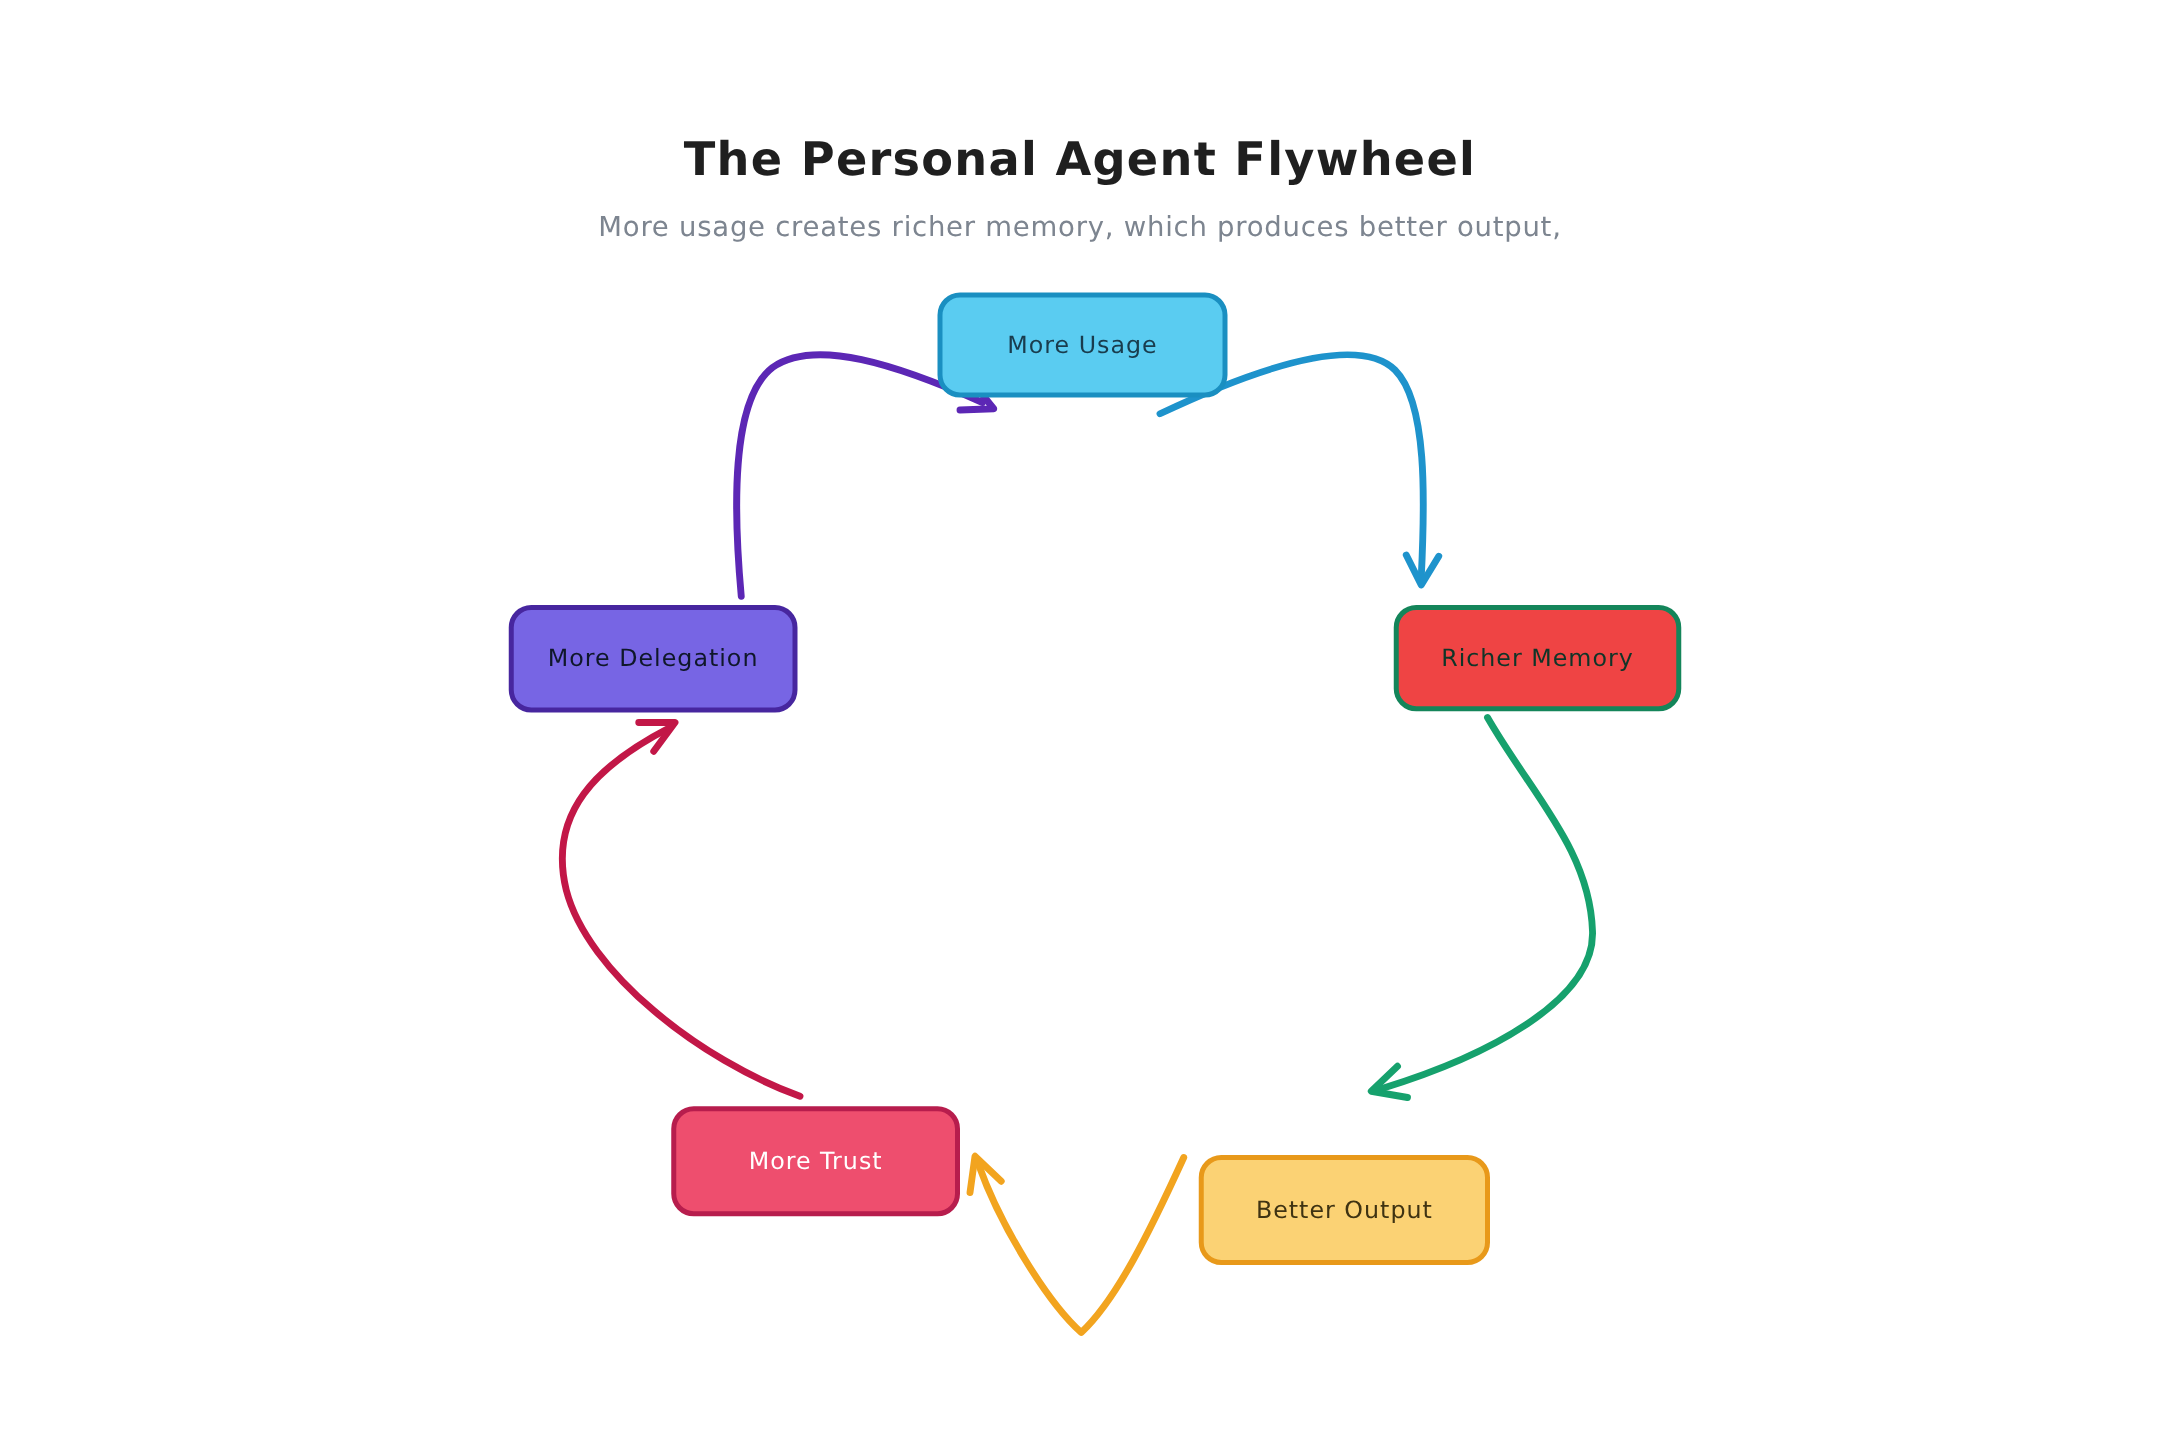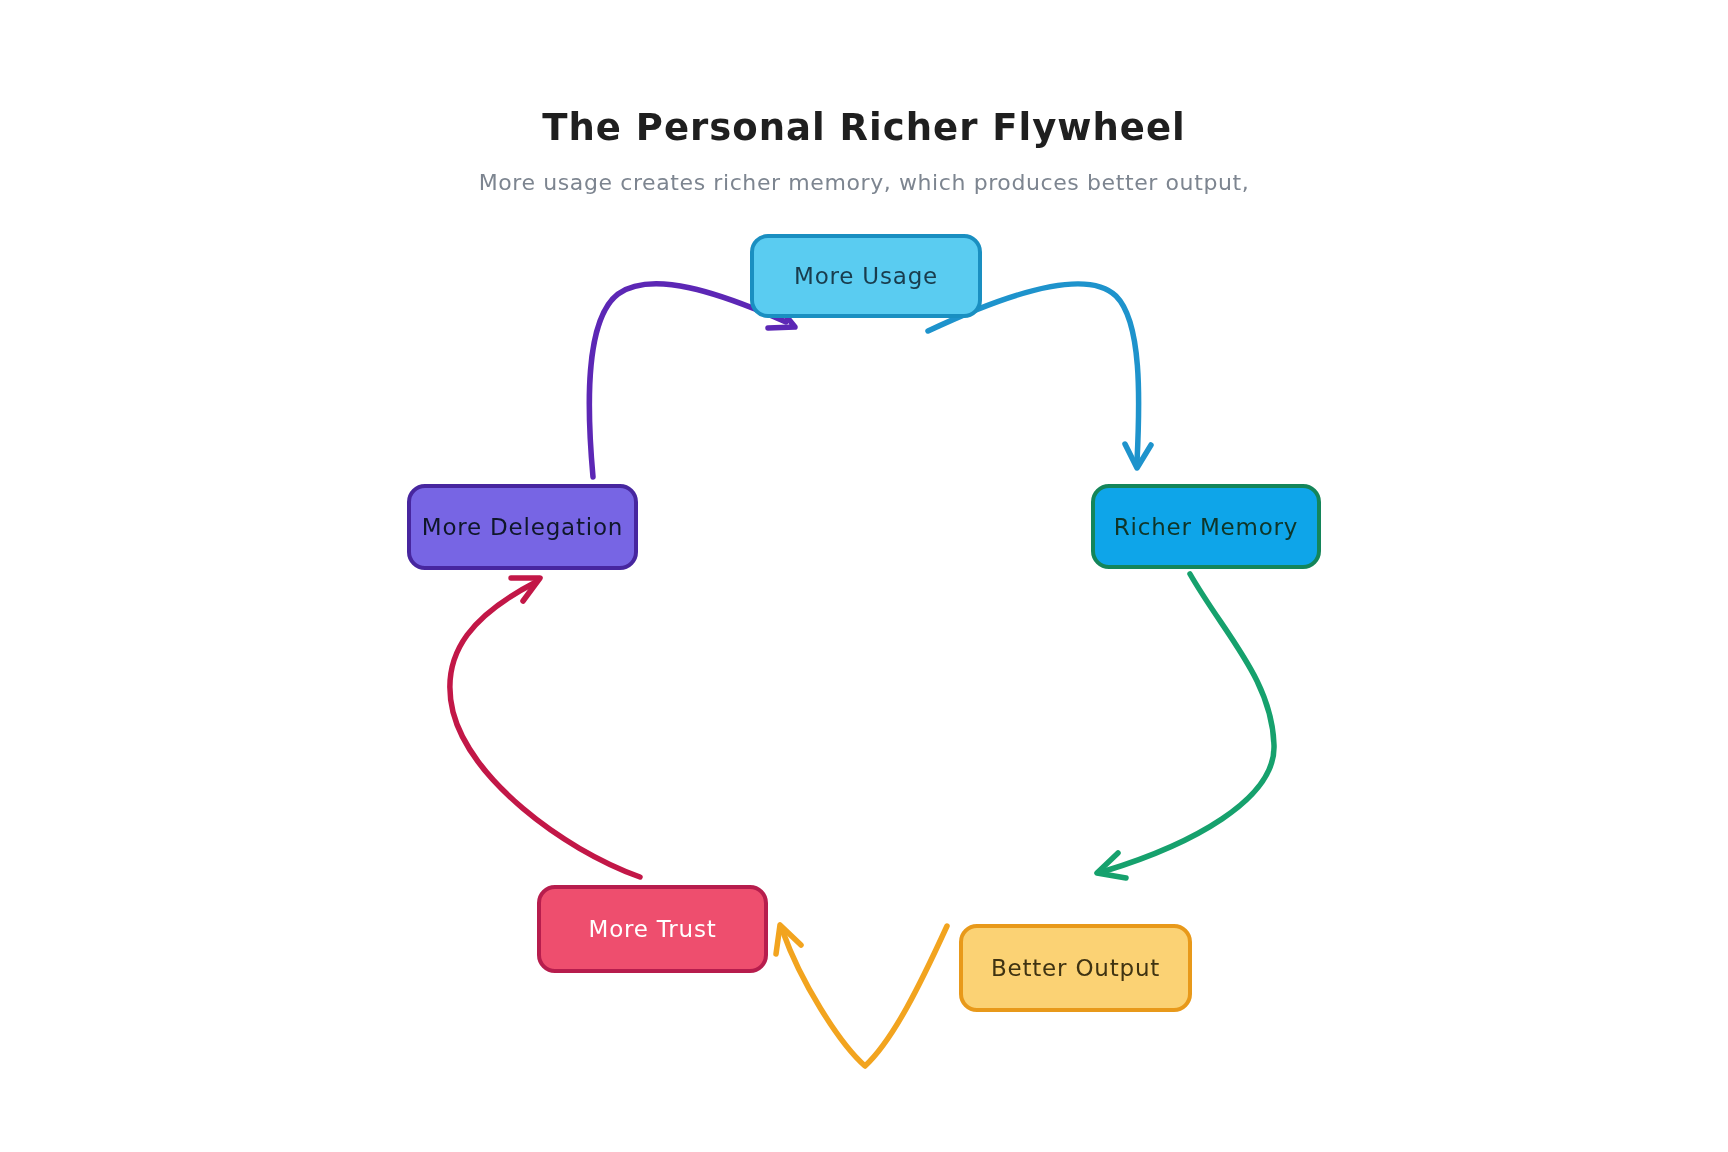--- a/index.html
+++ b/index.html
@@ -43,36 +43,36 @@
     width: 1728px;
     height: 1152px;
   }
   .node {
     position: absolute;
     display: flex;
     align-items: center;
     justify-content: center;
     border: 4px solid;
     border-radius: 18px;
-    font-size: 23px;
+    font-size: 19px;
     letter-spacing: 0.8px;
     box-sizing: border-box;
   }
   .node-more-usage      { left: 750px; top: 234px; width: 232px; height: 84px; }
   .node-richer-memory   { left: 1091px; top: 484px; width: 230px; height: 85px; }
   .node-better-output   { left: 959px; top: 924px; width: 233px; height: 88px; }
   .node-more-trust      { left: 537px; top: 885px; width: 231px; height: 88px; }
   .node-more-delegation { left: 407px; top: 484px; width: 231px; height: 86px; }
 </style>
 </head>
 <body>
 
 <div class="canvas" style="background: rgb(255, 255, 255);">
 
-  <div class="diagram-title">The Personal Richer Flywheel</div>
+  <div class="diagram-title">The Personal Agent Flywheel</div>
 
   <div class="diagram-subtitle">More usage creates richer memory, which produces better output,</div>
 
   <svg class="edges-layer" viewBox="0 0 1728 1152" fill="none" stroke-width="5.5" stroke-linecap="round" stroke-linejoin="round">
 
     <g stroke="#1e93cc">
       <path d="M 928 331 C 1000 297 1085 266 1116 296 C 1142 322 1140 400 1137 462"></path>
       <path d="M 1125 444 L 1137 468 L 1151 445"></path>
     </g>
 
@@ -94,21 +94,21 @@
     <g stroke="#5c27b5">
       <path d="M 593 477 C 587 410 584 320 618 294 C 652 270 718 292 786 322"></path>
       <path d="M 768 328 L 795 327 L 778 306"></path>
     </g>
   </svg>
 
   <div class="node node-more-usage" style="background: rgb(90, 204, 241); border-color: rgb(26, 143, 193); color: rgb(25, 60, 77);">
     <span>More Usage</span>
   </div>
 
-  <div class="node node-richer-memory" style="background: #0ea5e9; border-color: rgb(20, 133, 90); color: rgb(15, 53, 40);">
+  <div class="node node-richer-memory" style="background: #ef4444; border-color: rgb(20, 133, 90); color: rgb(15, 53, 40); margin-left: 24px;">
     <span>Richer Memory</span>
   </div>
 
   <div class="node node-better-output" style="background: rgb(251, 210, 116); border-color: rgb(232, 153, 26); color: rgb(63, 51, 18);">
     <span>Better Output</span>
   </div>
 
   <div class="node node-more-trust" style="background: rgb(238, 78, 110); border-color: rgb(183, 29, 77); color: rgb(255, 255, 255);">
     <span>More Trust</span>
   </div>

